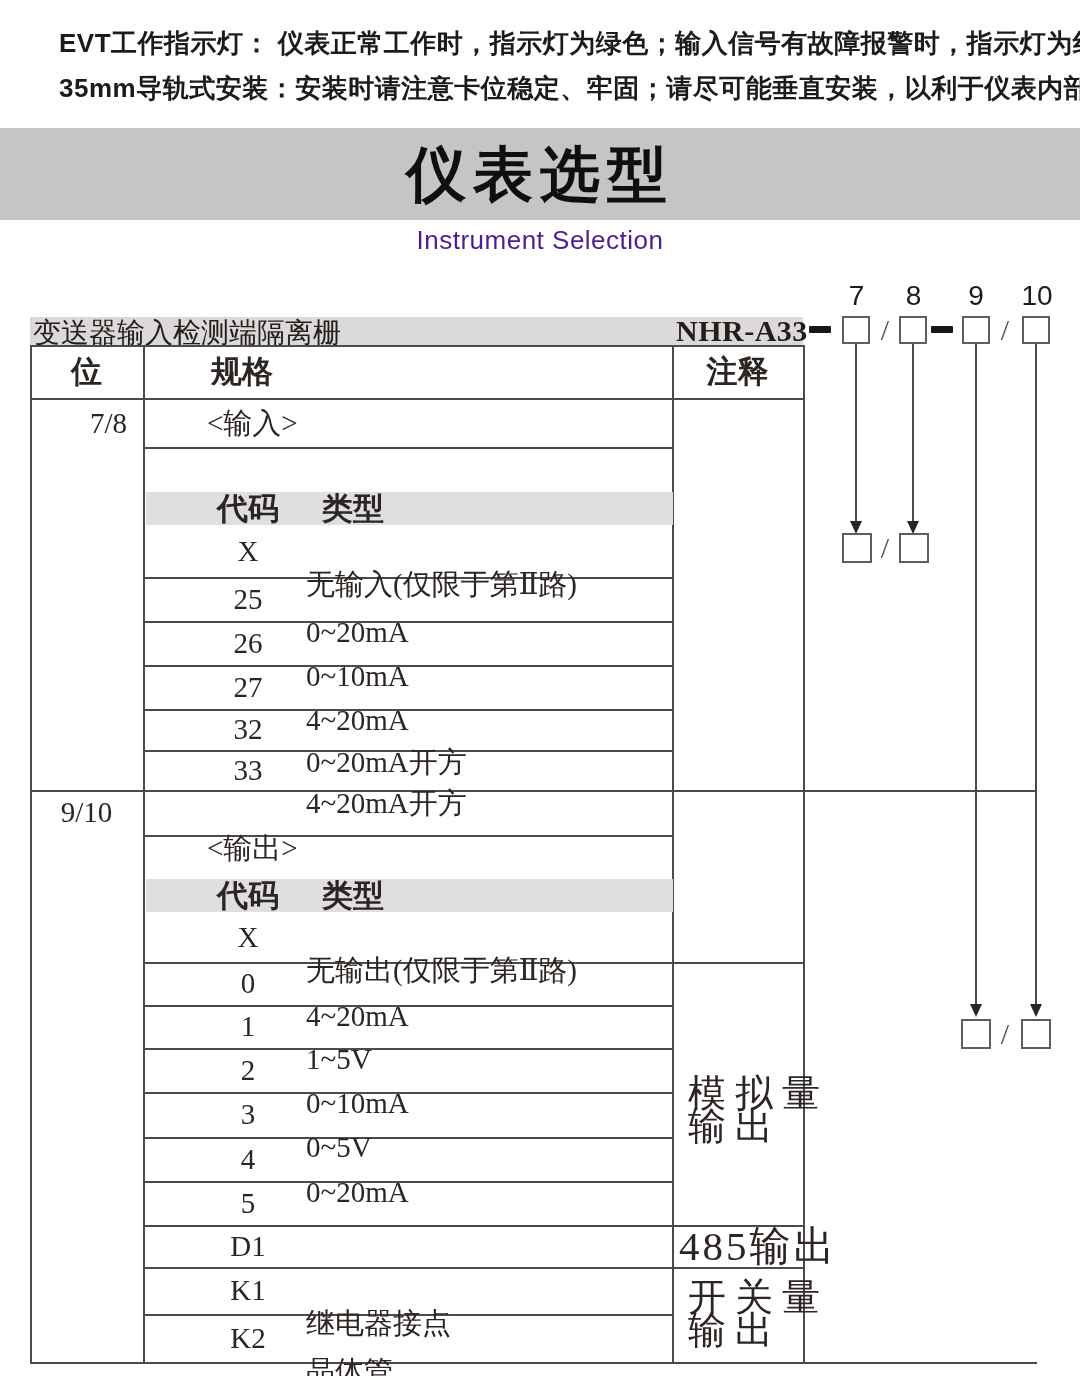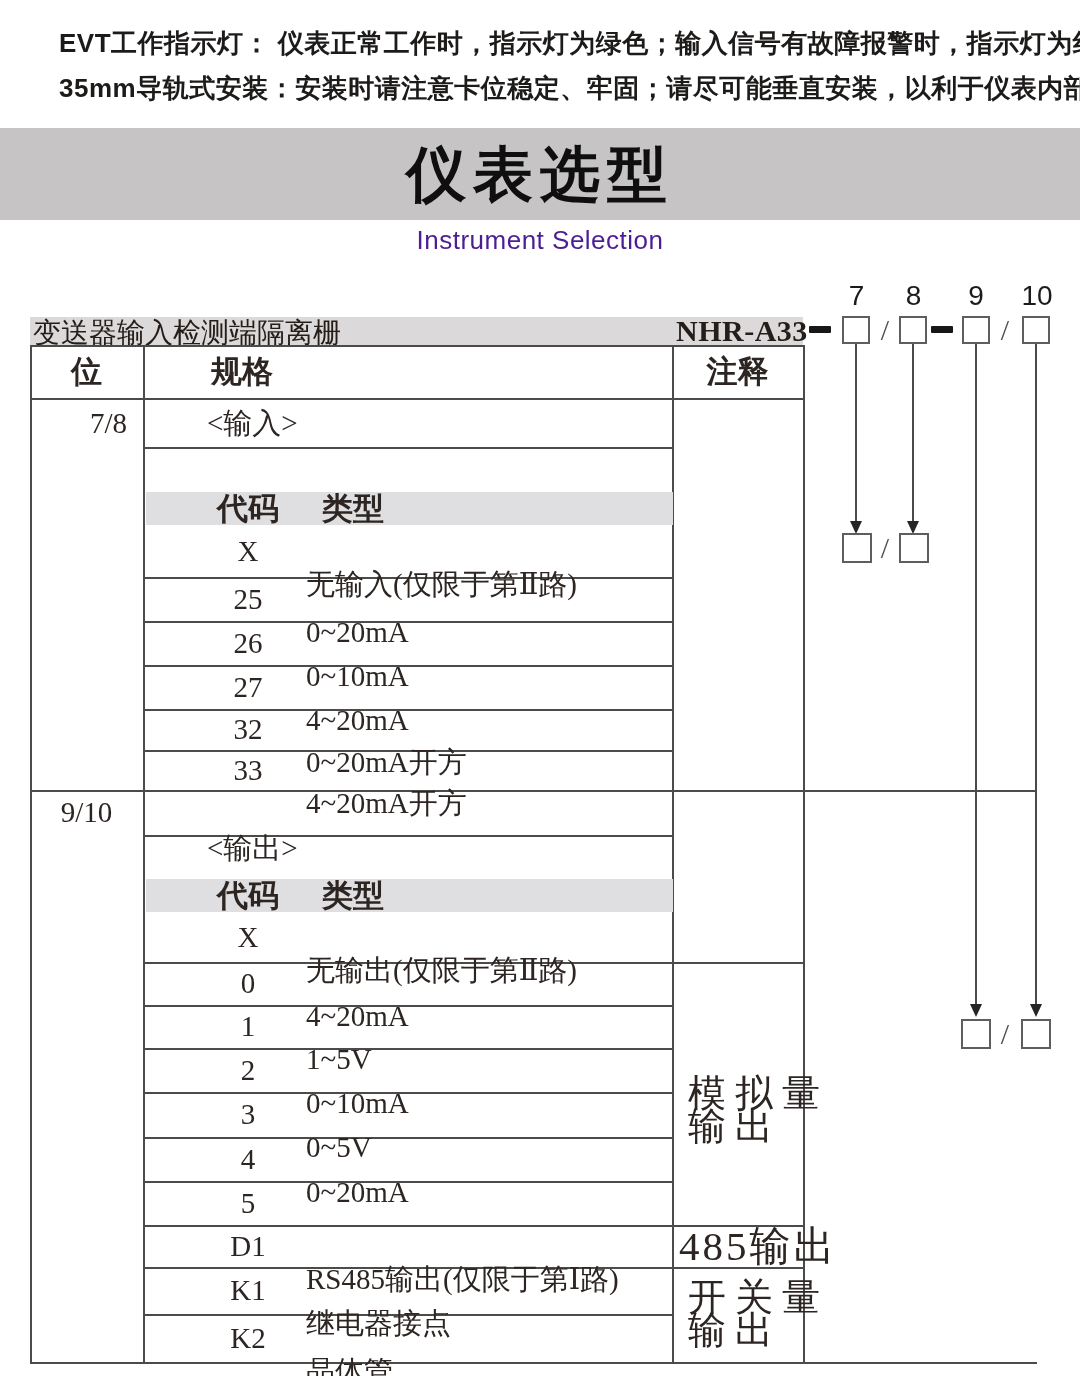--- a/index.html
+++ b/index.html
@@ -143,21 +143,20 @@
   <div class="t code" style="top:1010px">1</div>
   <div class="t type" style="top:1010px">1~5V</div>
   <div class="t code" style="top:1054px">2</div>
   <div class="t type" style="top:1054px">0~10mA</div>
   <div class="t code" style="top:1098px">3</div>
   <div class="t type" style="top:1098px">0~5V</div>
   <div class="t code" style="top:1143px">4</div>
   <div class="t type" style="top:1143px">0~20mA</div>
   <div class="t code" style="top:1187px">5</div>
   <div class="t code" style="top:1230px">D1</div>
-  <div class="t type" style="top:1230px">RS485输出(仅限于第Ⅰ路)</div>
   <div class="t code" style="top:1274px">K1</div>
   <div class="t type" style="top:1274px">继电器接点</div>
   <div class="t code" style="top:1322px">K2</div>
   <div class="t type" style="top:1322px">晶体管</div>
 
   <div class="t note" style="left:688px;top:1077px">模拟量</div>
   <div class="t note" style="left:688px;top:1110px">输出</div>
   <div class="t" style="left:679px;top:1230px;font-size:41px;letter-spacing:3px">485输出</div>
   <div class="t note" style="left:688px;top:1281px">开关量</div>
   <div class="t note" style="left:688px;top:1314px">输出</div>

